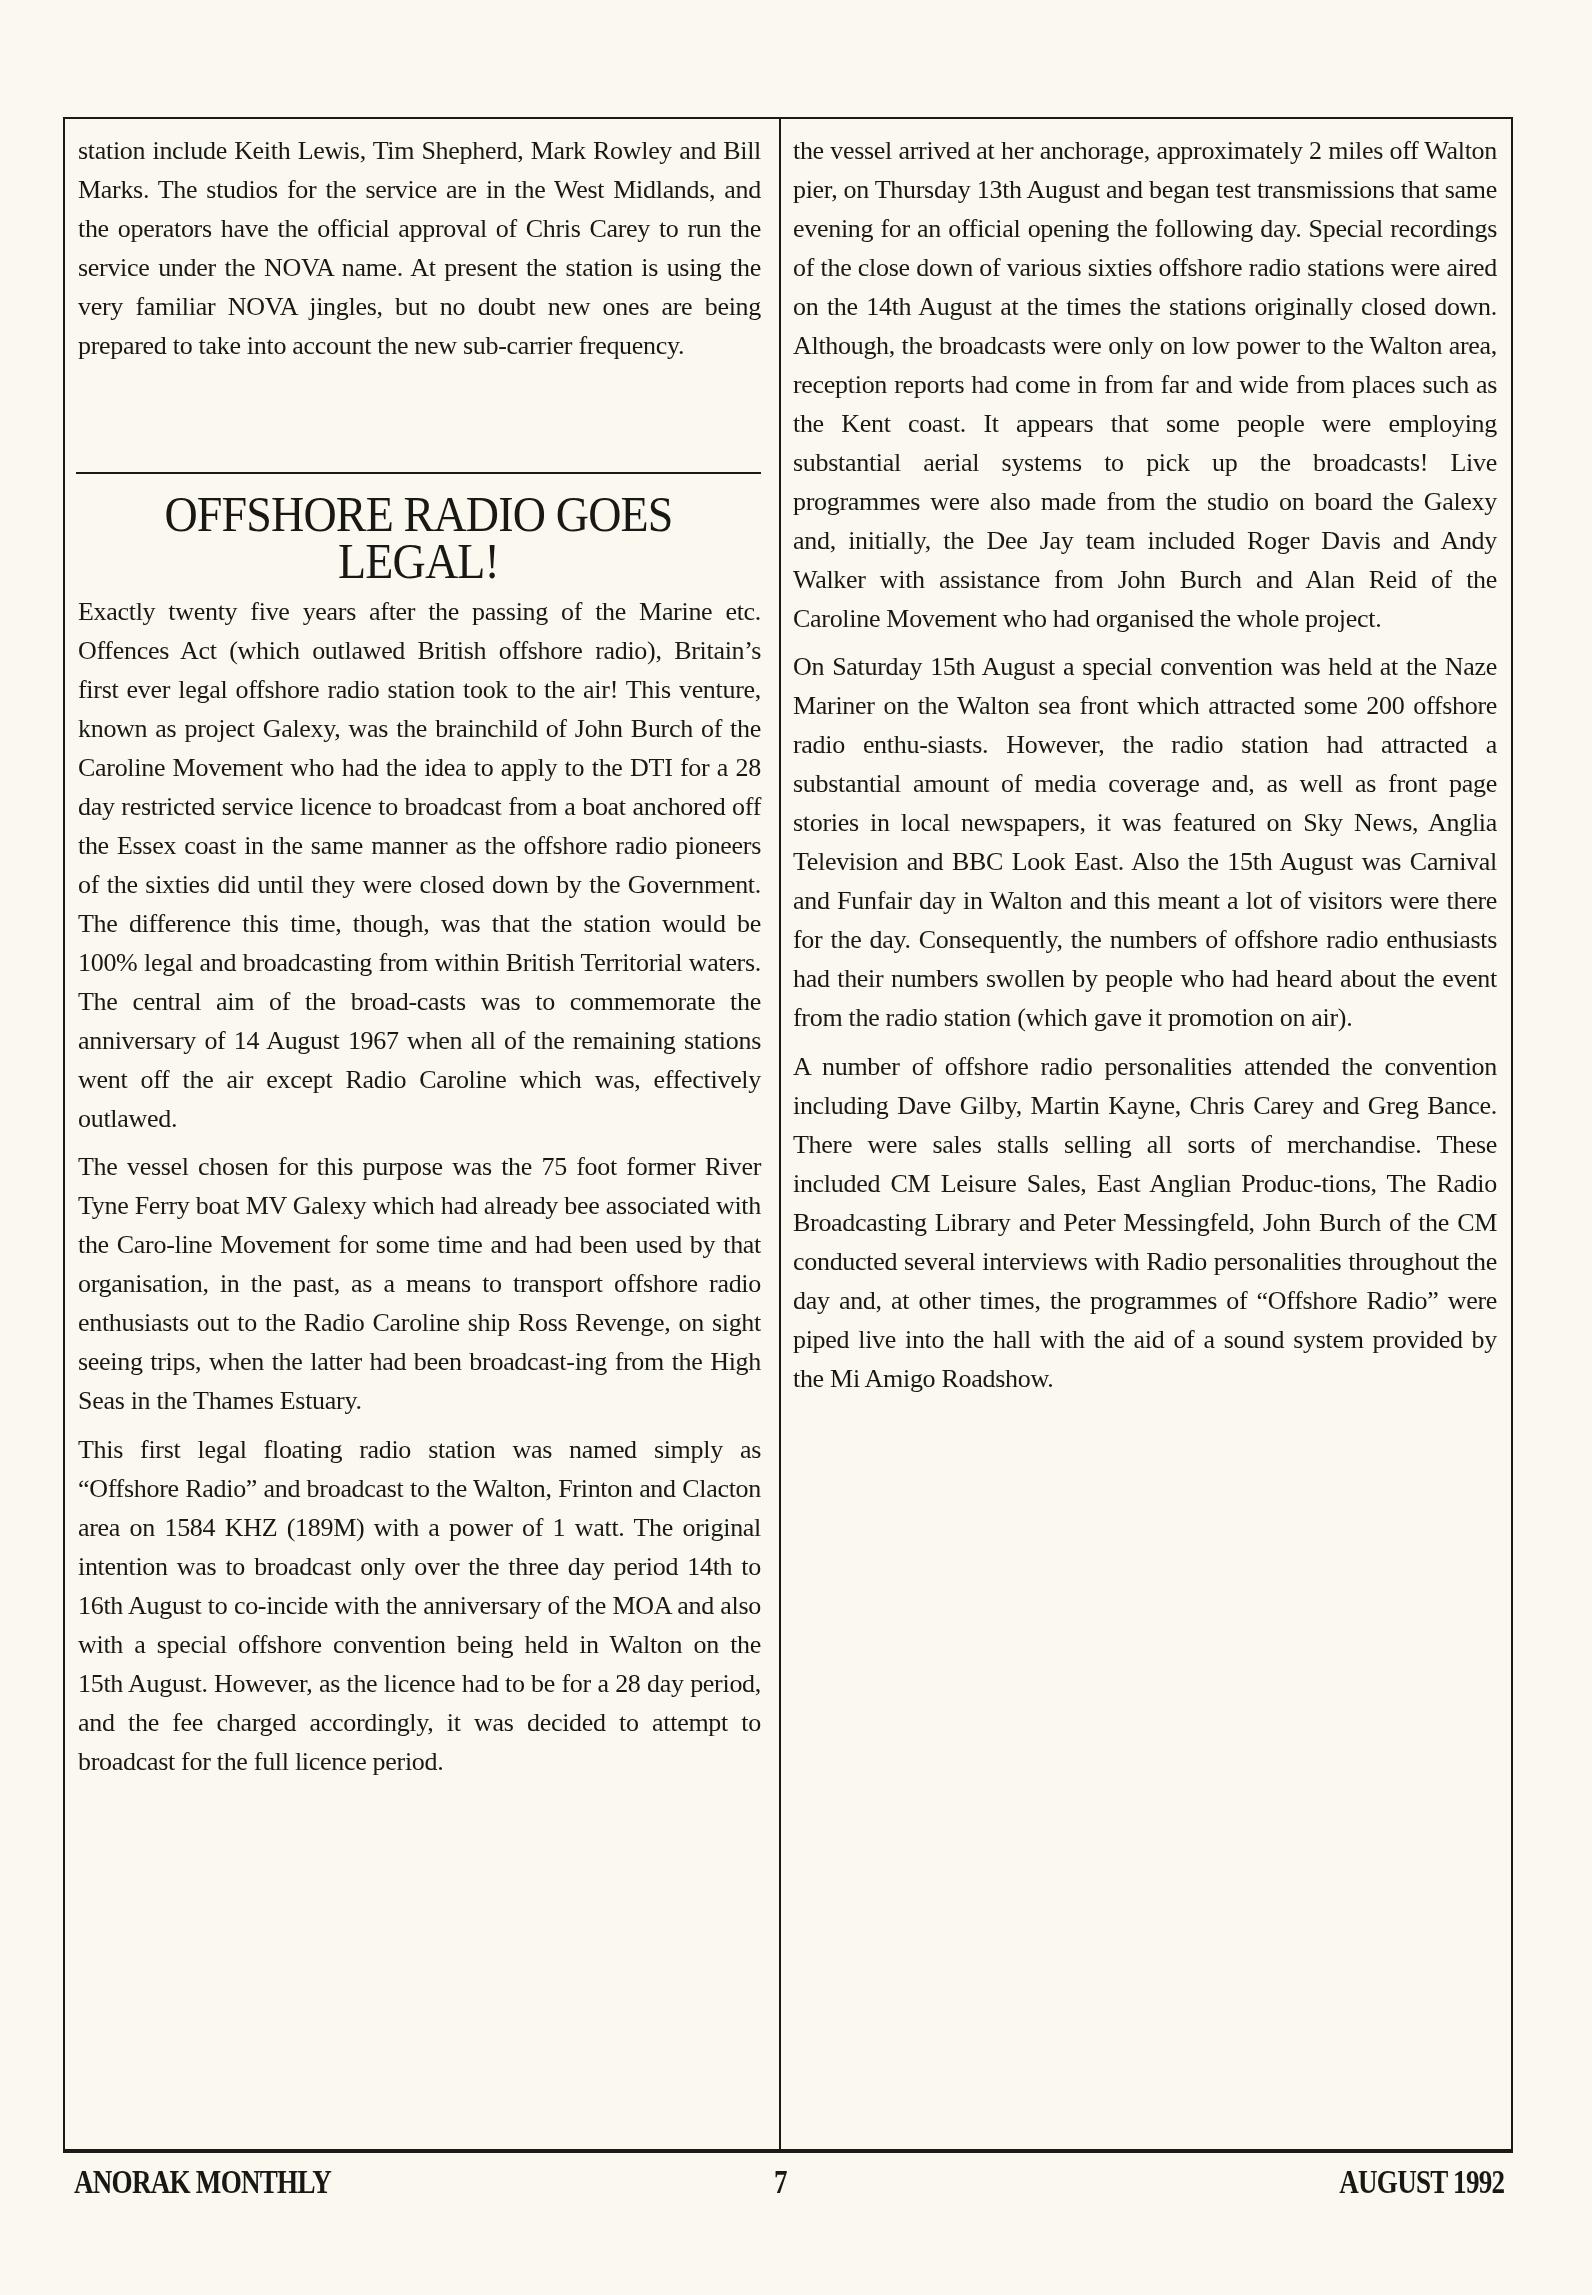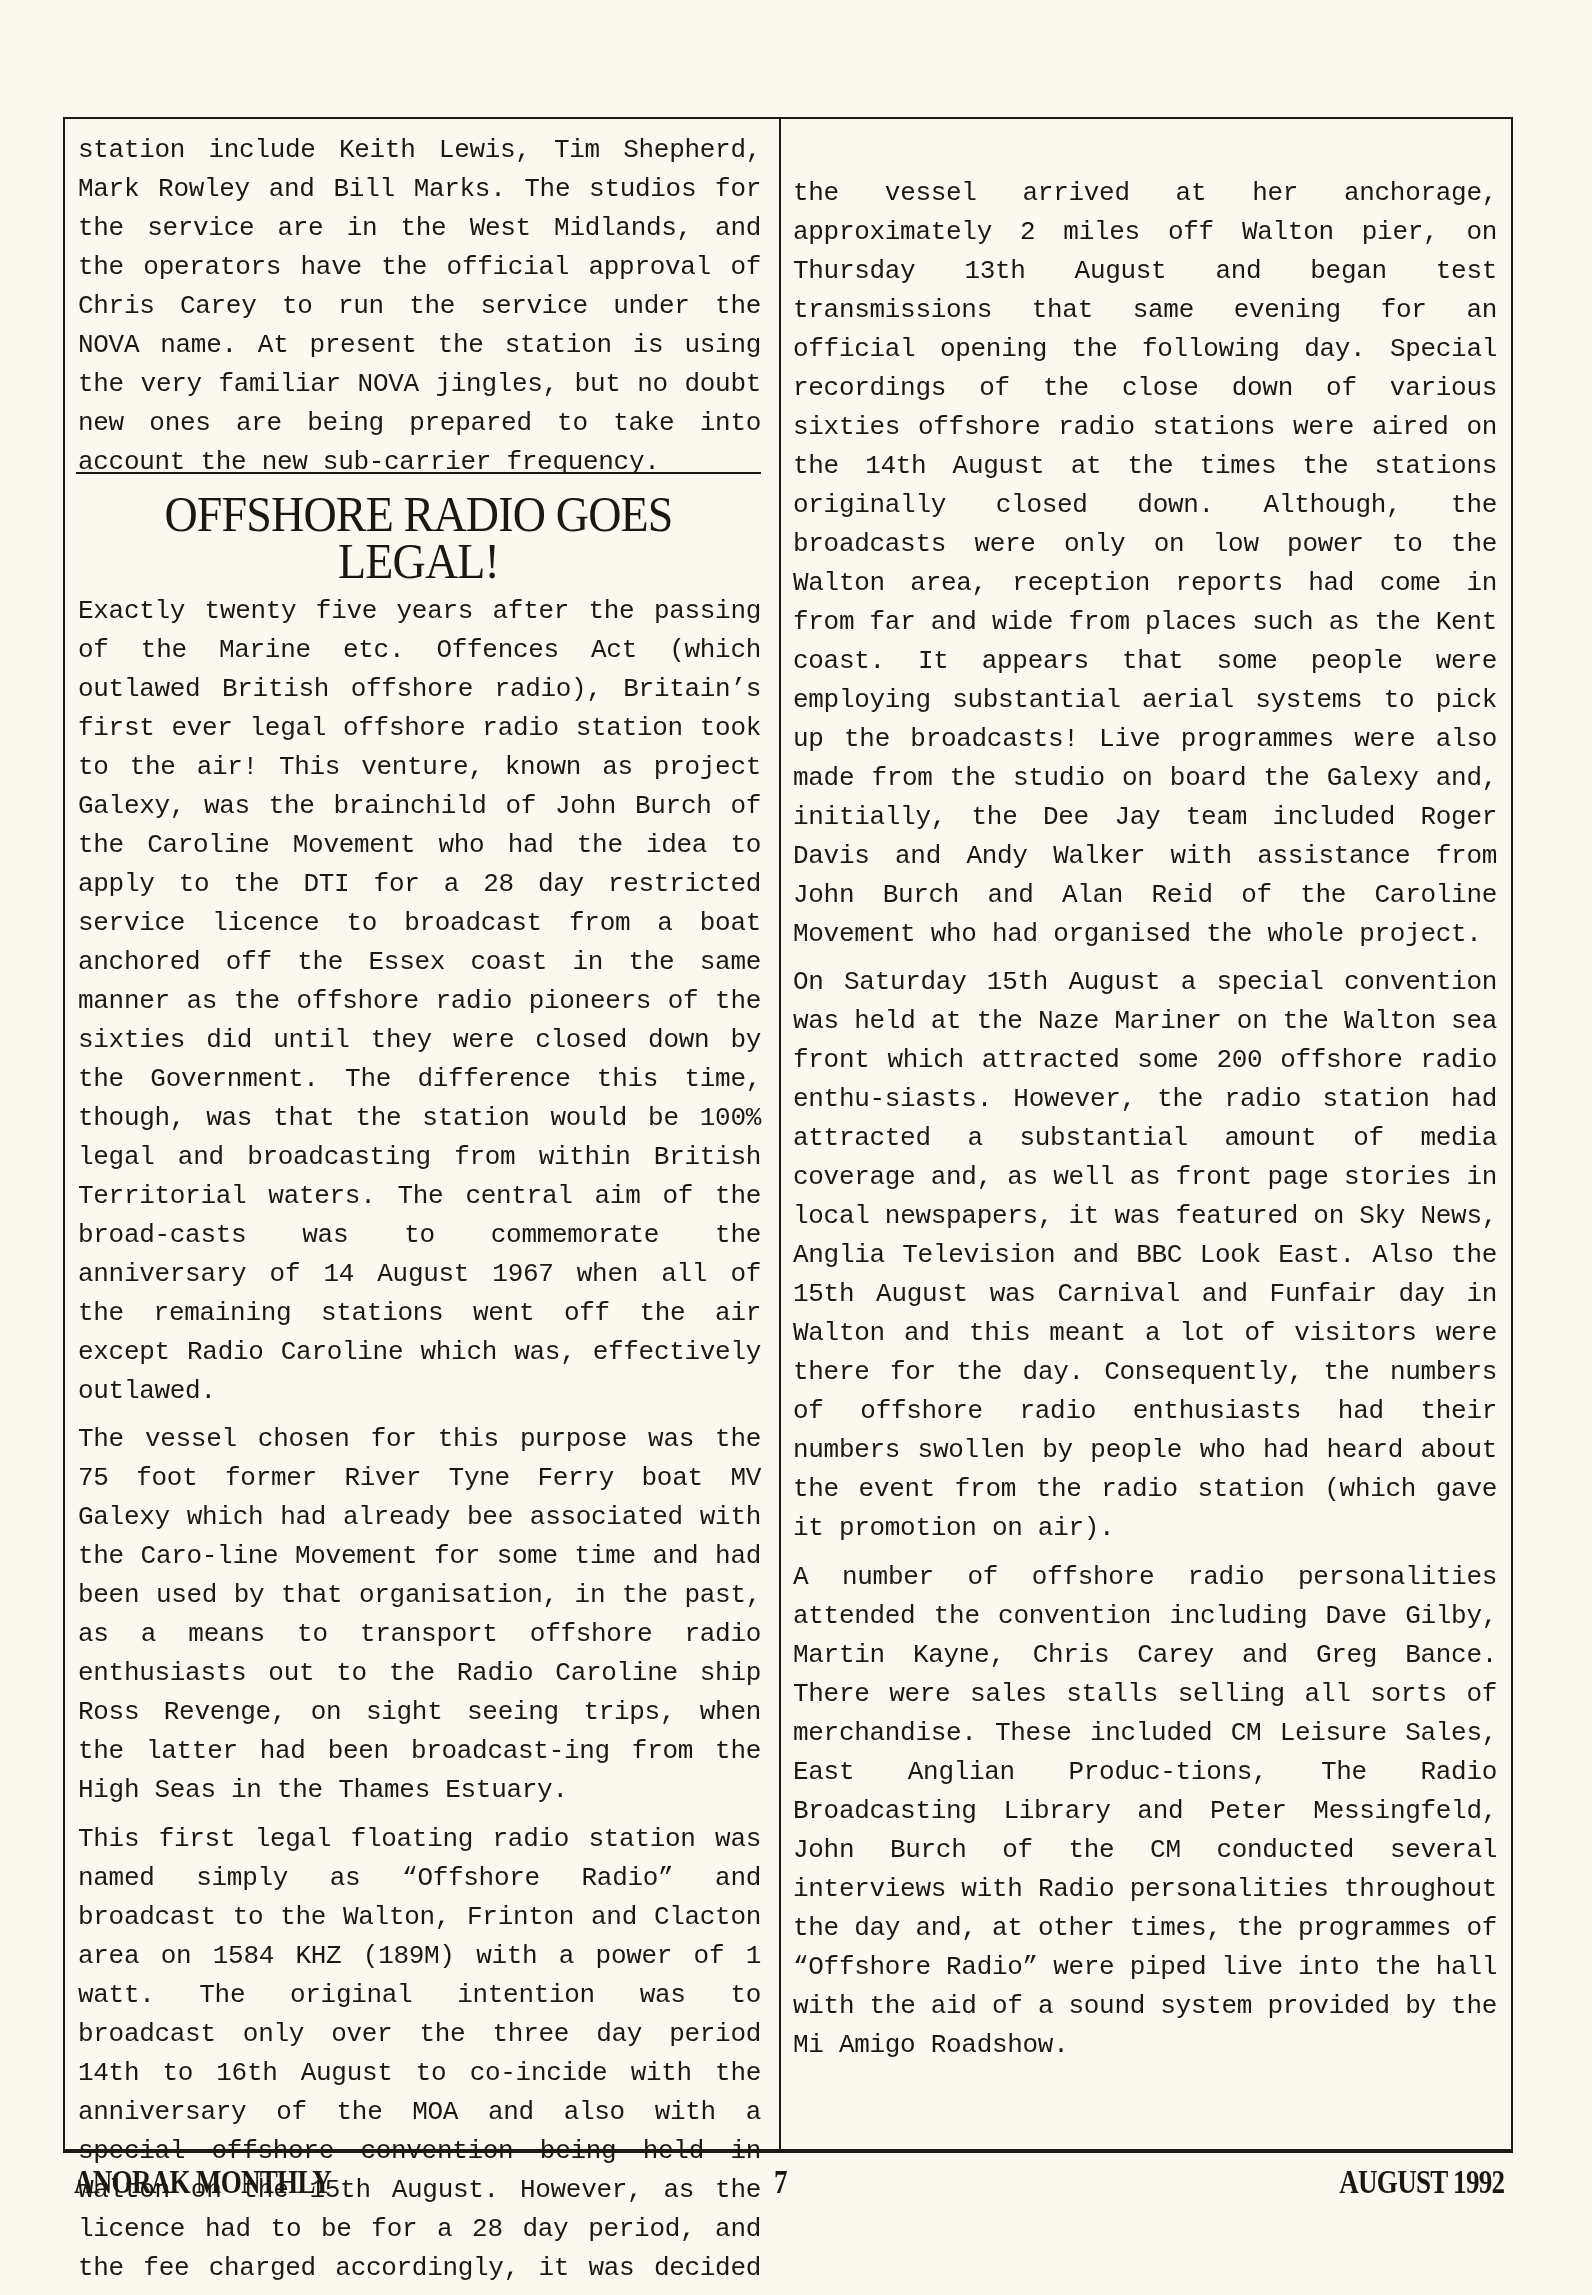--- a/index.html
+++ b/index.html
@@ -26,30 +26,30 @@
     background:#1c1a16;
   }
   .col-divider {
     position:absolute;
     left:779px; top:117px;
     width:2.3px; height:2034px;
     background:#1c1a16;
   }
   .col {
     position:absolute;
-    font-family:Liberation Mono, monospace;
+    font-family:Liberation Serif, serif;
     font-size:26px;
     line-height:39px;
     text-align:justify;
     letter-spacing:-0.3px;
   }
   .col p { margin:0 0 9.3px 0; }
   .col-left { left:78px; width:683px; top:131px; }
   .col-left-2 { left:78px; width:683px; top:592px; }
-  .col-right { left:793px; width:704px; top:131px;margin-top:43px; }
+  .col-right { left:793px; width:704px; top:131px; }
   .hrule {
     position:absolute;
     left:76px; top:472px;
     width:685px; height:1.9px;
     background:#1c1a16;
   }
   .headline {
     position:absolute;
     left:76px; top:491px;
     width:685px;

